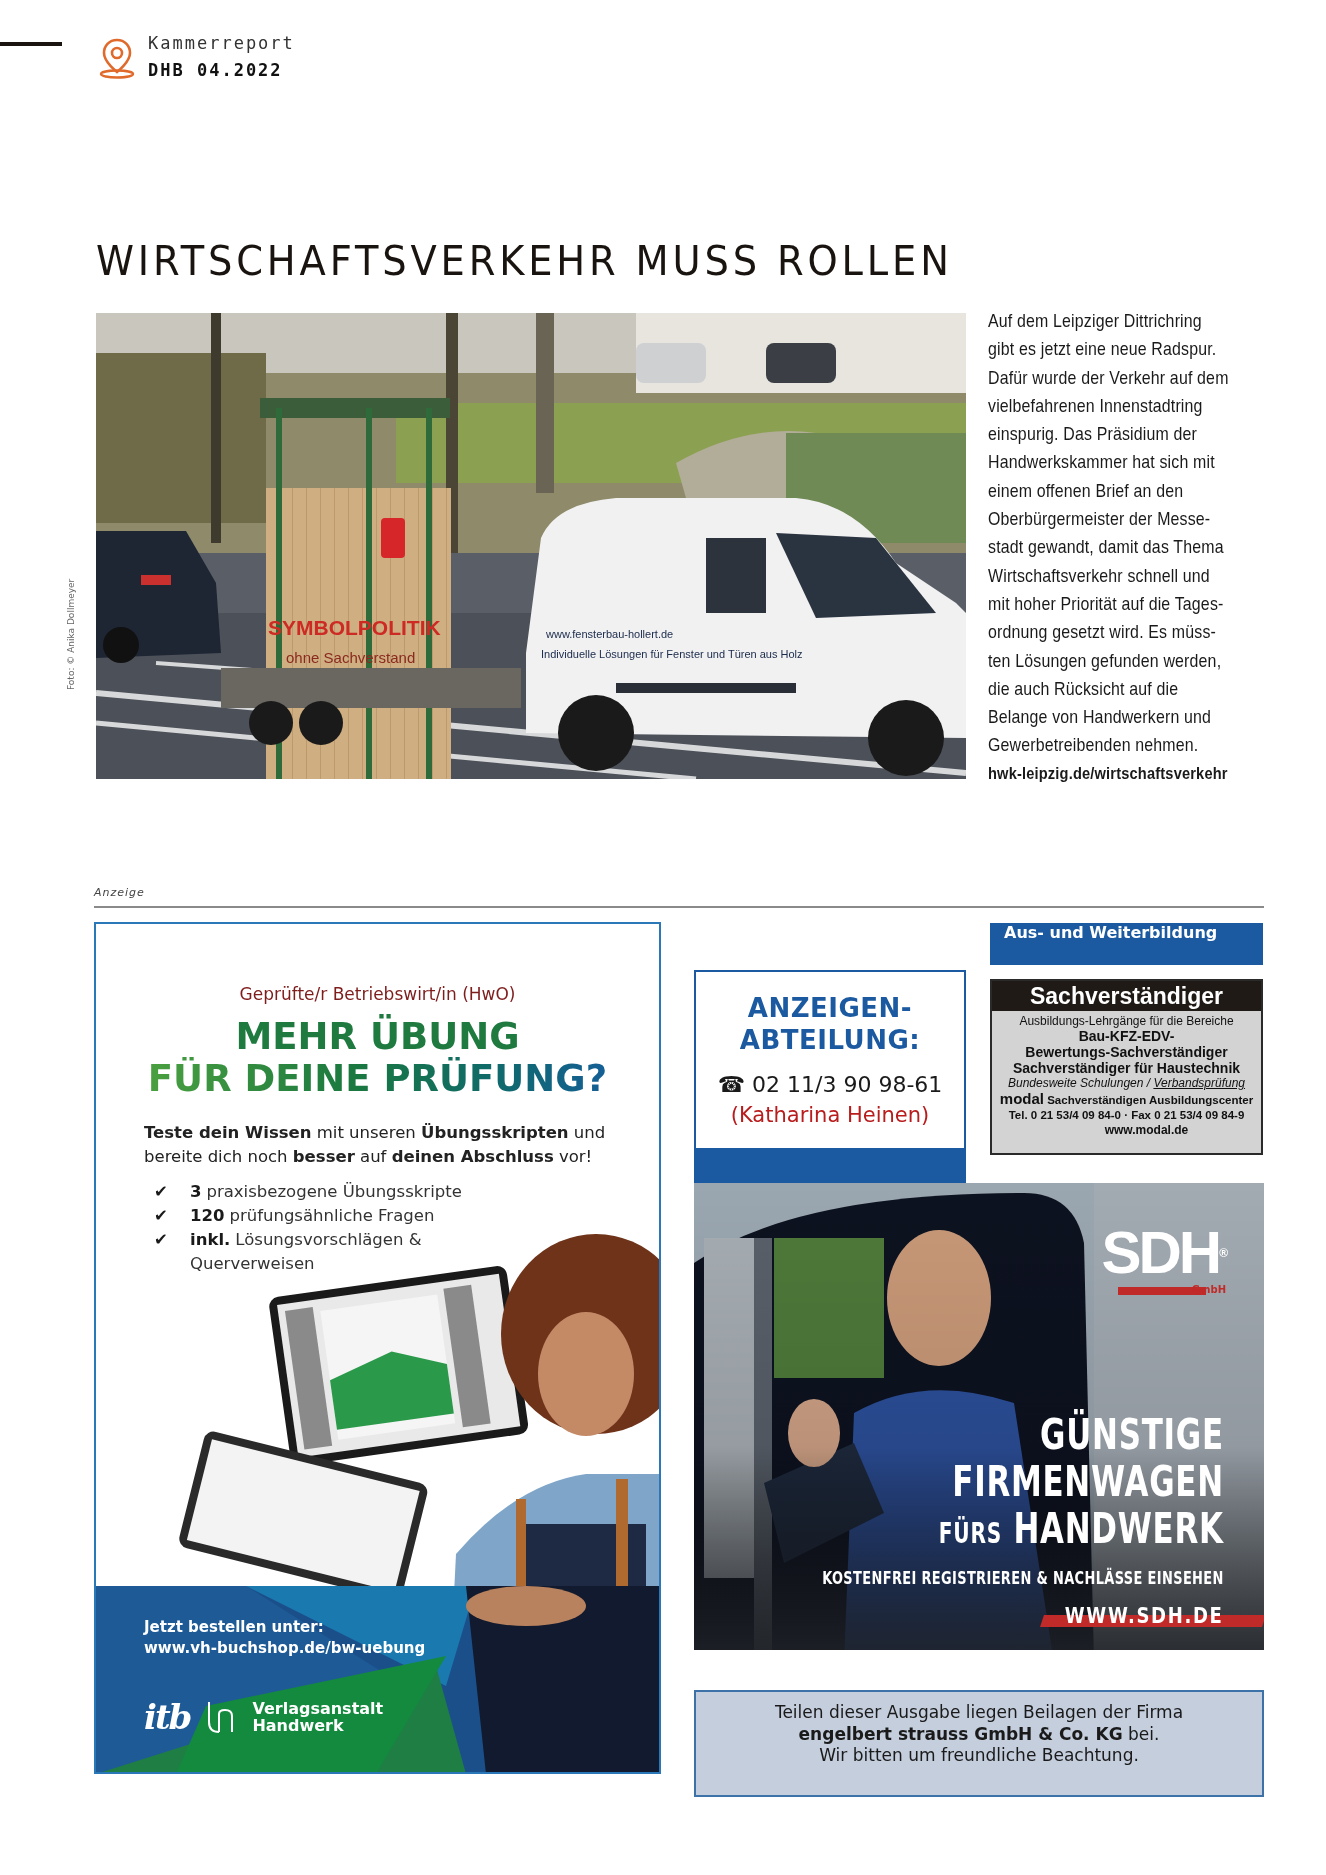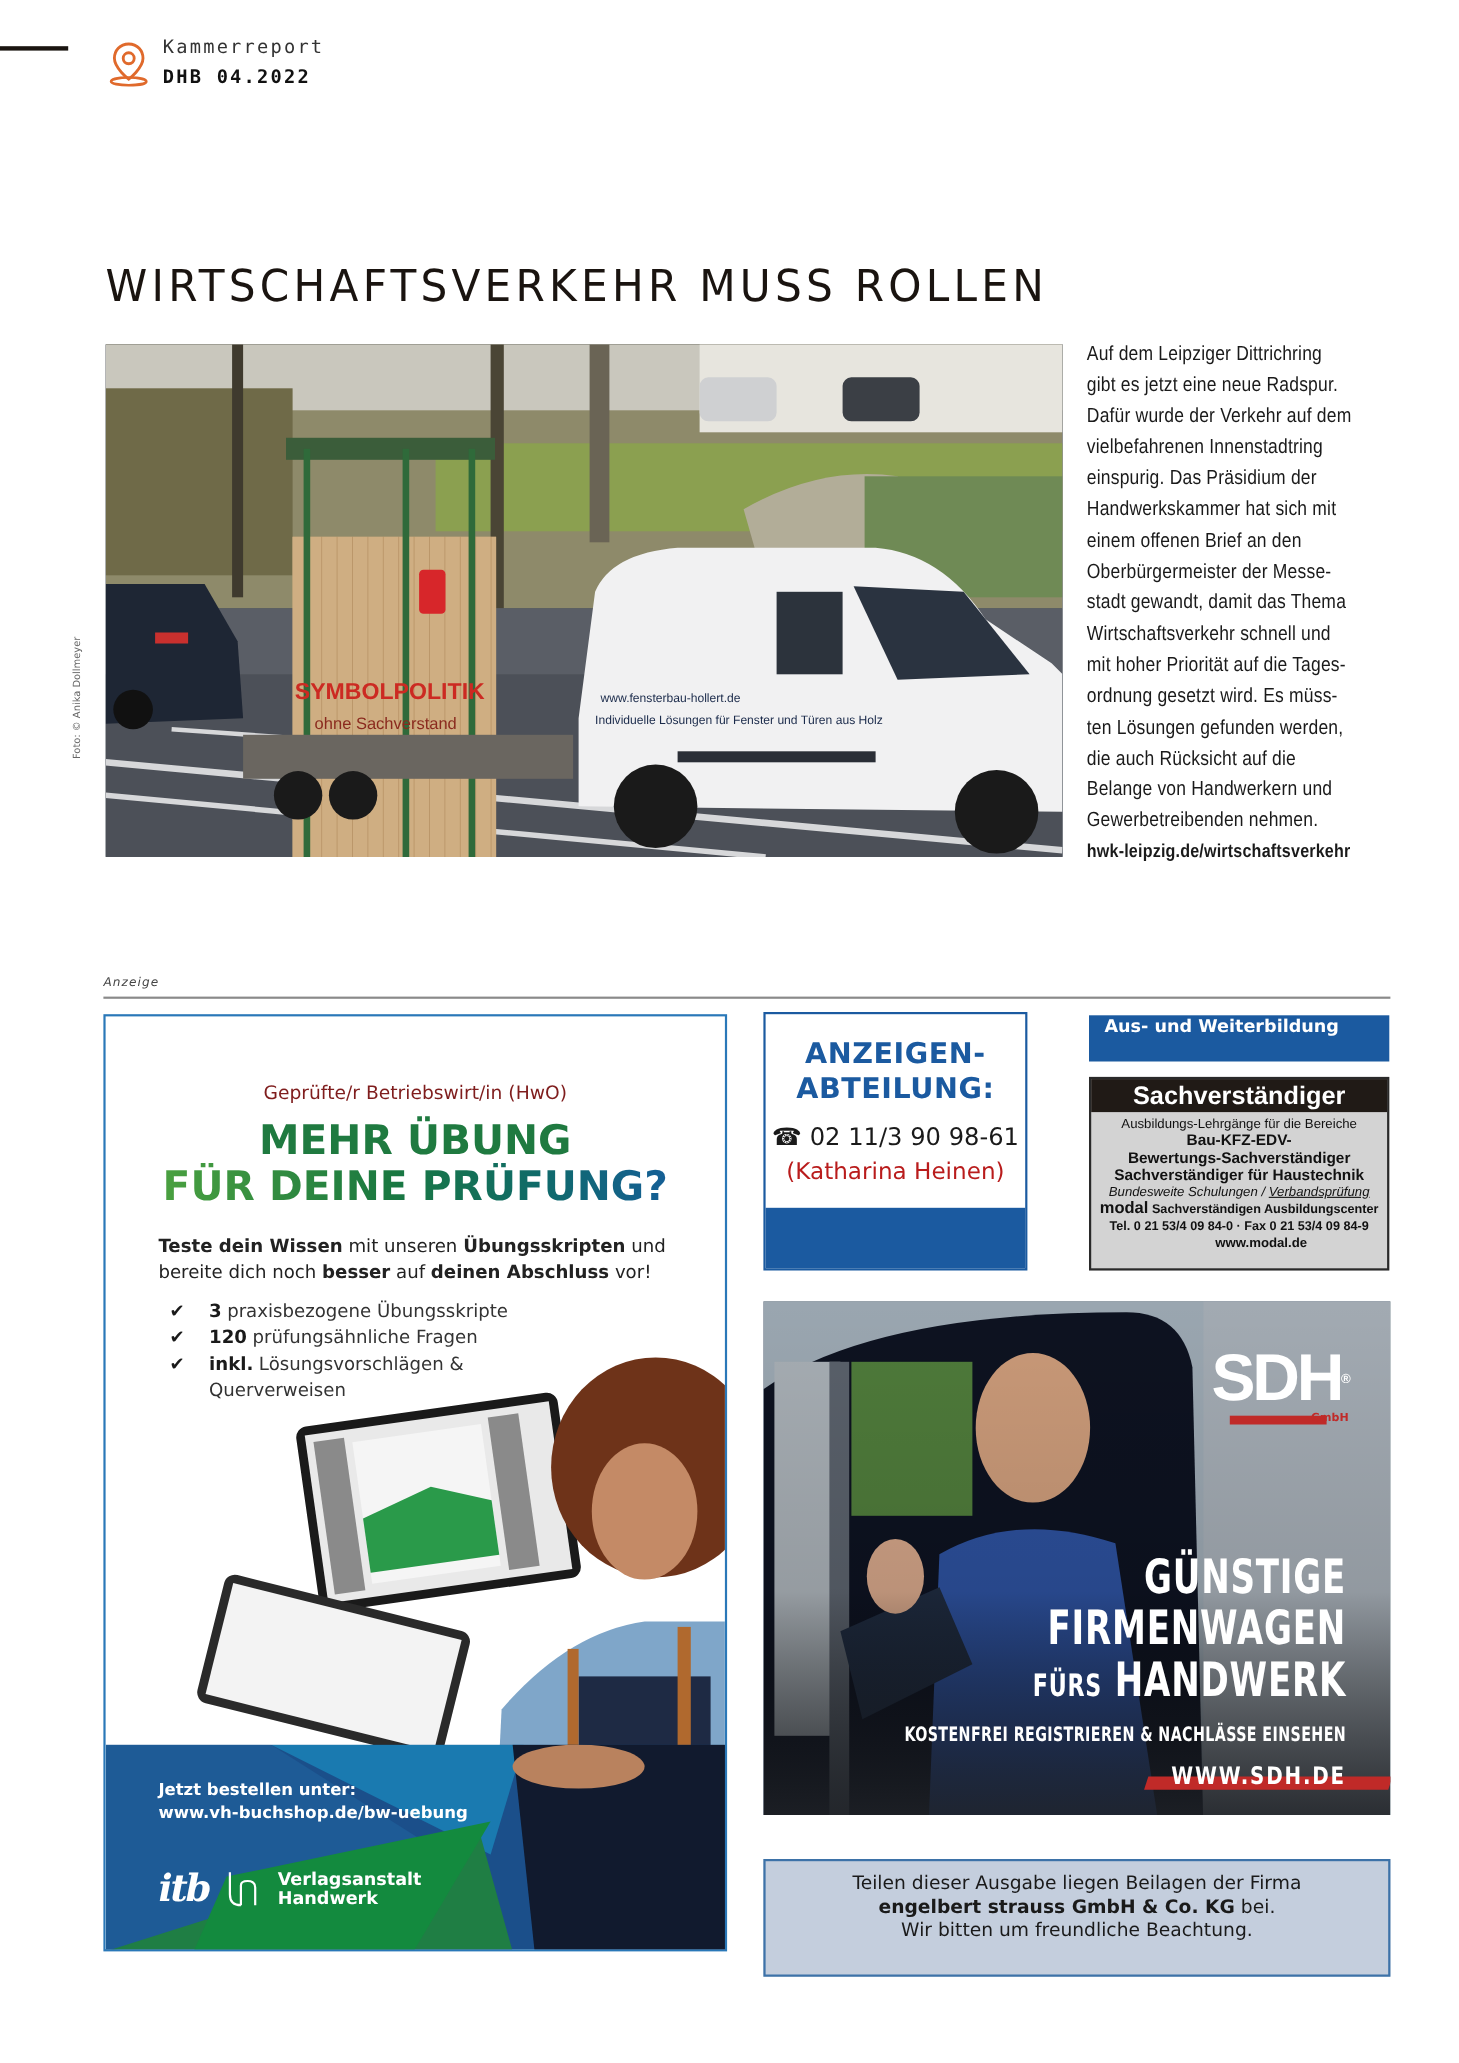--- a/index.html
+++ b/index.html
@@ -40,21 +40,21 @@
   .adl-list b { color: #1a1a1a; margin-right: 5px; }
   .adl-photo { position: absolute; left: 0; top: 300px; width: 567px; height: 430px; }
   .adl-foot { position: absolute; left: 0; top: 662px; width: 567px; height: 188px; overflow: hidden; }
   .adl-order { position: absolute; left: 48px; top: 693px; font-size: 15px; font-weight: bold; line-height: 21px; color: #fff; }
   .adl-logos { position: absolute; left: 48px; top: 773px; display: flex; align-items: center; gap: 16px; color: #fff; }
   .itb { font-family: "DejaVu Serif", serif; font-style: italic; font-weight: bold; font-size: 34px; letter-spacing: -2px; }
   .vh-mark { width: 30px; height: 34px; }
   .vh-text { font-size: 16px; font-weight: bold; line-height: 17px; }
 
   
-  .contact { position: absolute; left: 694px; top: 920px; width: 240px; height: 235px; border: 2px solid #1b5aa0; background: #fff; }
+  .contact { position: absolute; left: 694px; top: 970px; width: 272px; height: 235px; border: 2px solid #1b5aa0; background: #fff; }
   .contact-h { position: absolute; left: 0; width: 100%; top: 20px; text-align: center; font-size: 26px; font-weight: bold; line-height: 32px; color: #1b5aa0; letter-spacing: 0.5px; }
   .contact-phone { position: absolute; left: 0; width: 100%; top: 100px; text-align: center; font-size: 22px; color: #1a1a1a; }
   .contact-name { position: absolute; left: 0; width: 100%; top: 131px; text-align: center; font-size: 21px; color: #b91c1c; }
   .contact-band { position: absolute; left: 0; bottom: 0; width: 100%; height: 55px; background: #1b5aa0; }
 
   
   .aw-bar { position: absolute; left: 990px; top: 923px; width: 273px; height: 42px; background: #1b5aa0; color: #fff; font-size: 16px; font-weight: bold; padding: 0 0 0 14px; transform-origin: left; }
   .sv-box { position: absolute; left: 990px; top: 979px; width: 273px; height: 176px; border: 2px solid #2a2a2a; background: #d3d3d3; font-family: "Liberation Sans", sans-serif; text-align: center; color: #111; }
   .sv-head { background: #201a16; color: #fff; font-size: 23px; font-weight: bold; height: 30px; line-height: 30px; }
   .sv-l1 { font-size: 12px; margin-top: 3px; }

